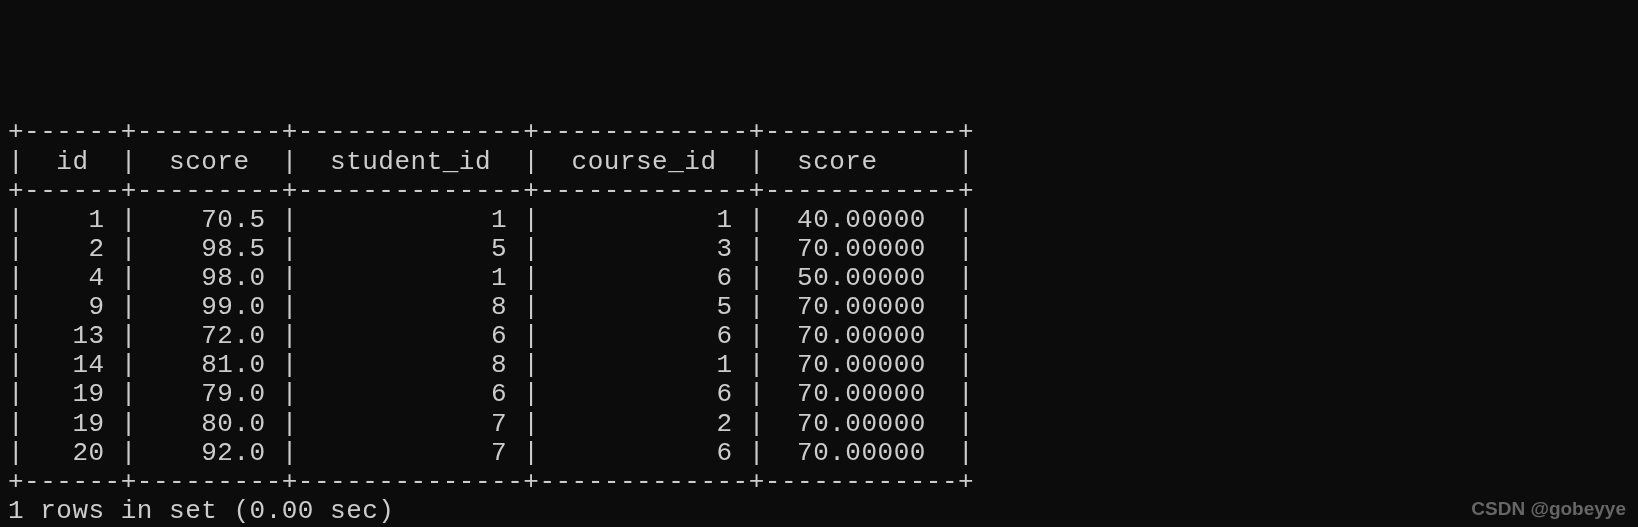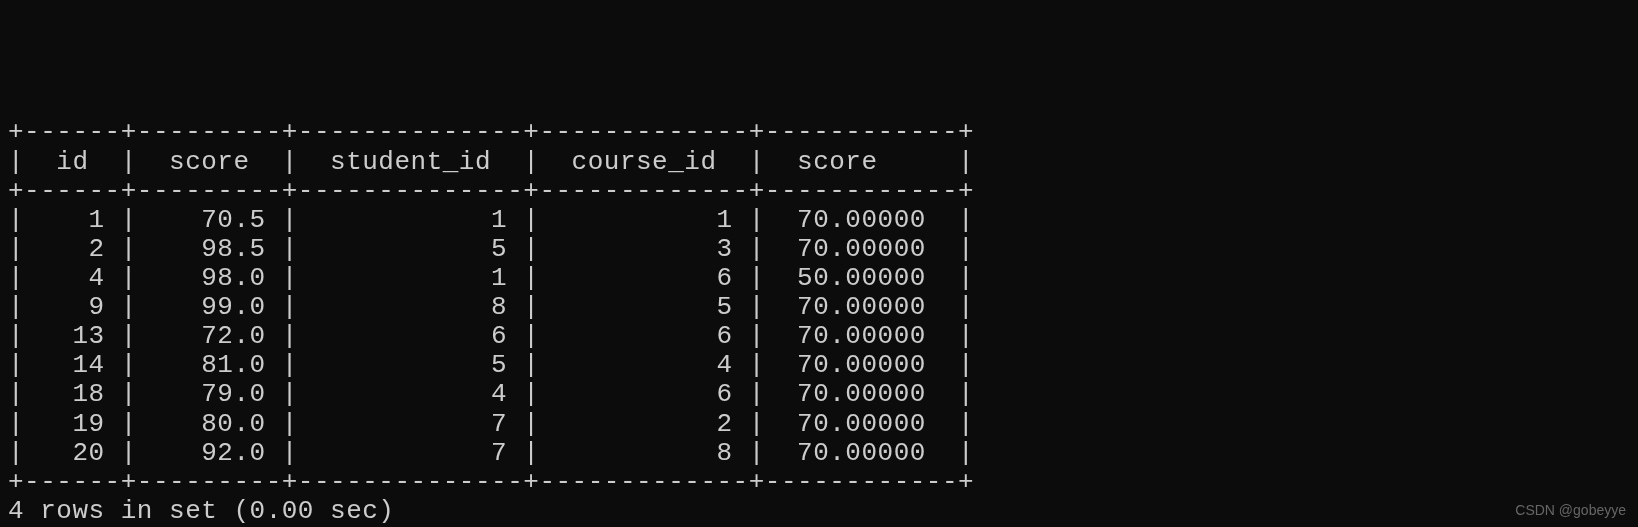--- a/index.html
+++ b/index.html
@@ -14,42 +14,43 @@
       font-size: 26px;
       line-height: 1.12;
       padding: 2px 8px;
       white-space: pre;
       letter-spacing: 0.5px;
     }
     .watermark {
       position: fixed;
       bottom: 8px;
       right: 12px;
-      font-size: 14px;
+      font-size: 19px;
       color: #666666;
       font-family: Arial, sans-serif;
       letter-spacing: 0;
+      font-weight: bold;
     }
   </style>
 </head>
 <body>
 
 
 
 <div><span>+------+---------+--------------+-------------+------------+</span>
 <span>|  id  |  score  |  student_id  |  course_id  |  score     |</span>
 <span>+------+---------+--------------+-------------+------------+</span>
-<span>|    1 |    70.5 |            1 |           1 |  70.00000  |</span>
+<span>|    1 |    70.5 |            1 |           1 |  40.00000  |</span>
 <span>|    2 |    98.5 |            5 |           3 |  70.00000  |</span>
 <span>|    4 |    98.0 |            1 |           6 |  50.00000  |</span>
 <span>|    9 |    99.0 |            8 |           5 |  70.00000  |</span>
 <span>|   13 |    72.0 |            6 |           6 |  70.00000  |</span>
-<span>|   14 |    81.0 |            5 |           4 |  70.00000  |</span>
-<span>|   18 |    79.0 |            4 |           6 |  70.00000  |</span>
+<span>|   14 |    81.0 |            8 |           1 |  70.00000  |</span>
+<span>|   19 |    79.0 |            6 |           6 |  70.00000  |</span>
 <span>|   19 |    80.0 |            7 |           2 |  70.00000  |</span>
-<span>|   20 |    92.0 |            7 |           8 |  70.00000  |</span>
+<span>|   20 |    92.0 |            7 |           6 |  70.00000  |</span>
 <span>+------+---------+--------------+-------------+------------+</span>
-<span>4 rows in set (0.00 sec)</span></div>
+<span>1 rows in set (0.00 sec)</span></div>
 
 <div class="watermark">CSDN @gobeyye</div>
 
 
 
 
 </body></html>

